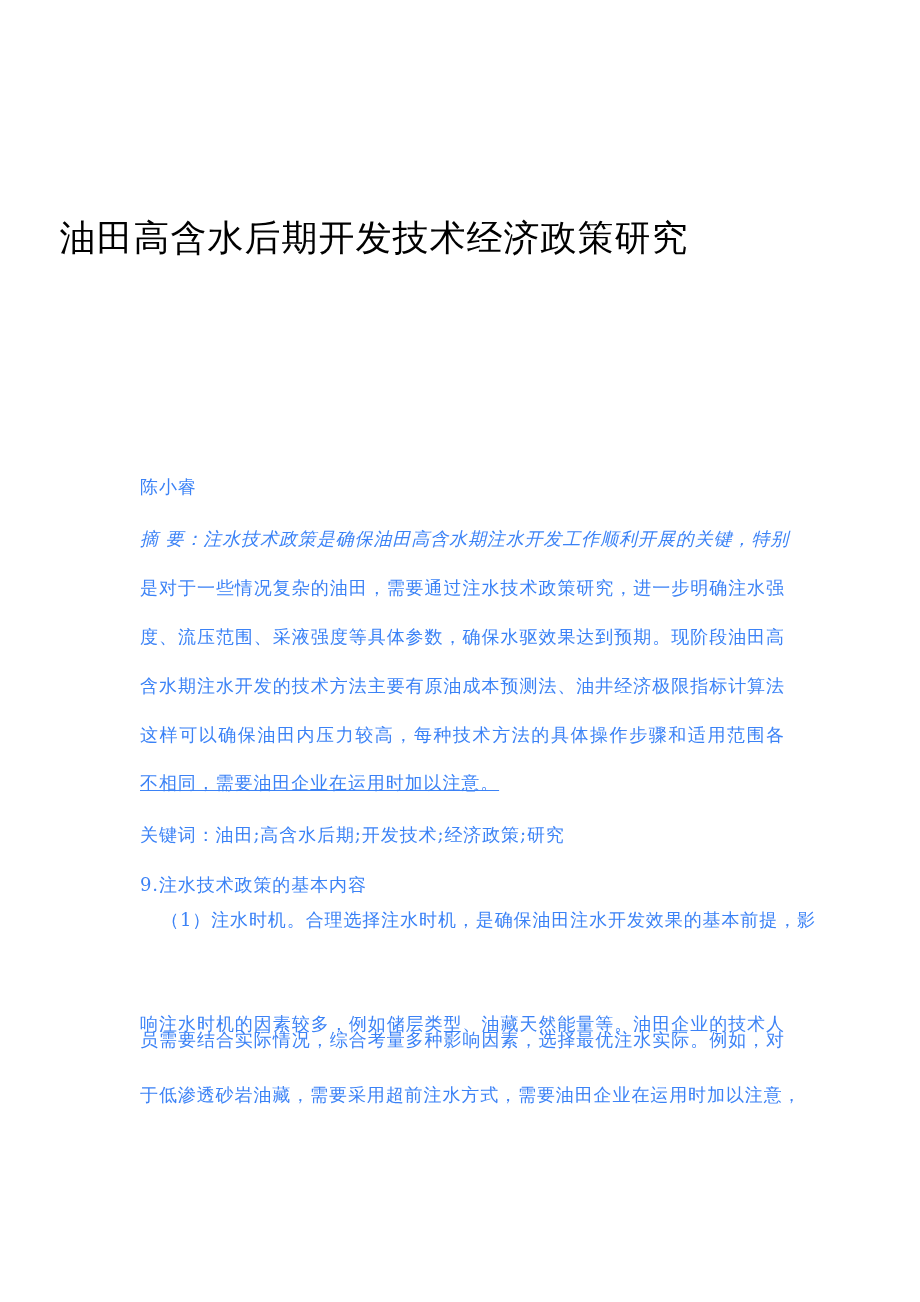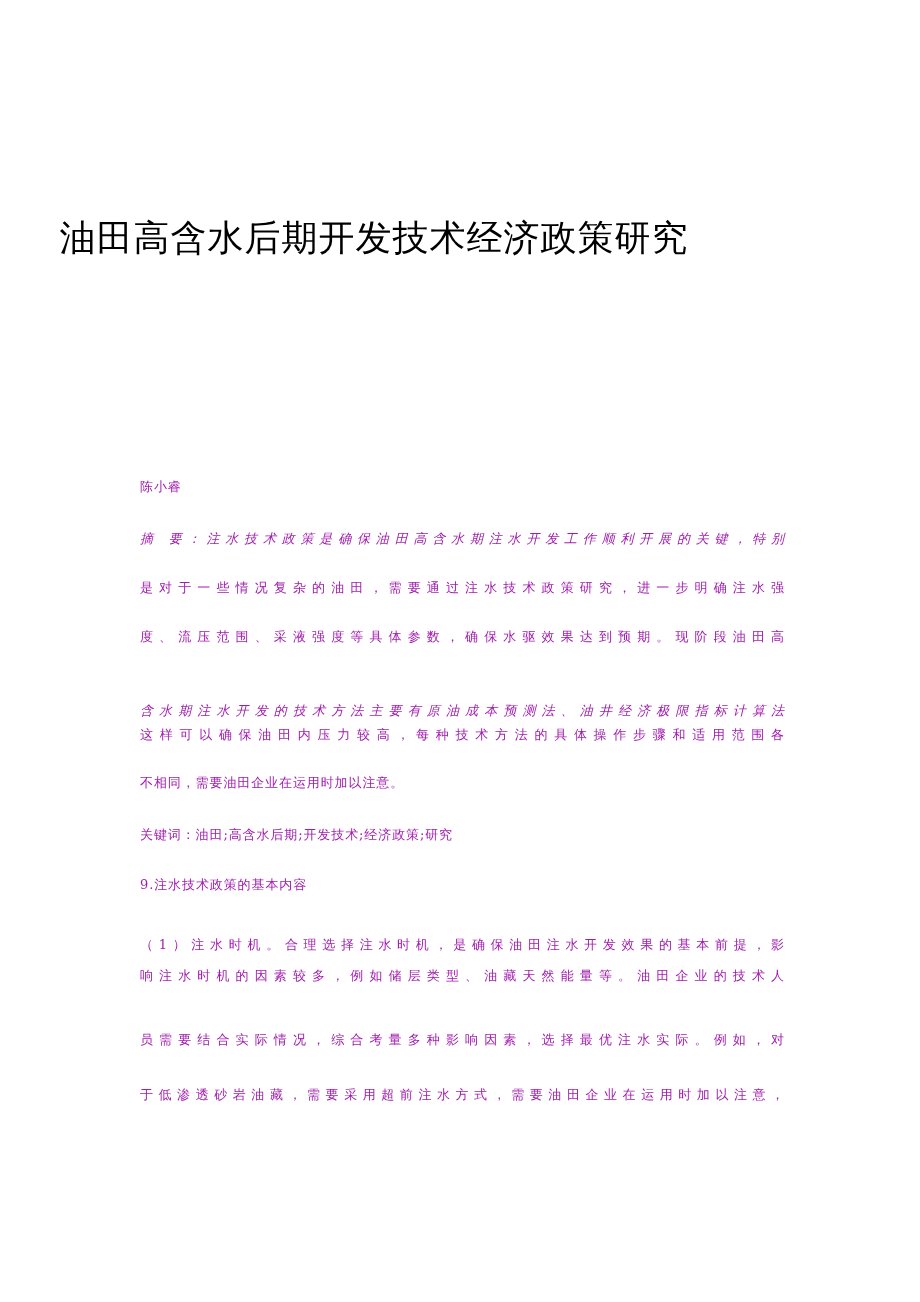--- a/index.html
+++ b/index.html
@@ -1,44 +1,44 @@
 <!DOCTYPE html>
 <html><head>
 <meta charset="utf-8">
 <style>
   html, body { margin: 0; padding: 0; background: #ffffff; }
   body { width: 920px; height: 1302px; position: relative; overflow: hidden;
          font-family: "DejaVu Serif", "Liberation Serif", serif; color: #111; }
   .title { position: absolute; left: 0; width: 748px; top: 214px; text-align: center;
            font-family: "DejaVu Sans", "Liberation Sans", sans-serif;
            font-size: 36px; letter-spacing: 1px; color: #000; }
-  .line { position: absolute; left: 140px; width: 645px; font-size: 13px;
-          line-height: 24px; white-space: nowrap; letter-spacing: 0.9px; color: #a21caf; }
+  .line { position: absolute; left: 140px; width: 645px; font-size: 18px;
+          line-height: 24px; white-space: nowrap; letter-spacing: 0.9px; color: #3b82f6; }
   .justify { text-align: justify; text-align-last: justify; }
 </style>
 </head>
 <body>
 
 <div>
   <div class="title">油田高含水后期开发技术经济政策研究</div>
 
   <div class="line" style="top:475px;">陈小睿</div>
 
   <div>
     <div class="line justify" style="top:527px;font-style:italic;">摘  要：注水技术政策是确保油田高含水期注水开发工作顺利开展的关键，特别</div>
     <div class="line justify" style="top:576px;">是对于一些情况复杂的油田，需要通过注水技术政策研究，进一步明确注水强</div>
     <div class="line justify" style="top:625px;">度、流压范围、采液强度等具体参数，确保水驱效果达到预期。现阶段油田高</div>
-    <div class="line justify" style="top:699px;font-style:italic;">含水期注水开发的技术方法主要有原油成本预测法、油井经济极限指标计算法</div>
+    <div class="line justify" style="top:674px;">含水期注水开发的技术方法主要有原油成本预测法、油井经济极限指标计算法</div>
     <div class="line justify" style="top:723px;">这样可以确保油田内压力较高，每种技术方法的具体操作步骤和适用范围各</div>
-    <div class="line" style="top:771px;">不相同，需要油田企业在运用时加以注意。</div>
+    <div class="line" style="top:771px;text-decoration:underline;">不相同，需要油田企业在运用时加以注意。</div>
   </div>
 
   <div class="line" style="top:823px;">关键词：油田;高含水后期;开发技术;经济政策;研究</div>
 
   <div class="line" style="top:873px;">9.注水技术政策的基本内容</div>
 
   <div>
-    <div class="line justify" style="top:933px;">（1）注水时机。合理选择注水时机，是确保油田注水开发效果的基本前提，影</div>
-    <div class="line justify" style="top:964px;">响注水时机的因素较多，例如储层类型、油藏天然能量等。油田企业的技术人</div>
+    <div class="line justify" style="top:908px;margin-left:21px;">（1）注水时机。合理选择注水时机，是确保油田注水开发效果的基本前提，影</div>
+    <div class="line justify" style="top:1012px;">响注水时机的因素较多，例如储层类型、油藏天然能量等。油田企业的技术人</div>
     <div class="line justify" style="top:1011px;margin-top:17px;">员需要结合实际情况，综合考量多种影响因素，选择最优注水实际。例如，对</div>
     <div class="line justify" style="top:1083px;">于低渗透砂岩油藏，需要采用超前注水方式，需要油田企业在运用时加以注意，</div>
   </div>
 </div>
 
 </body></html>

